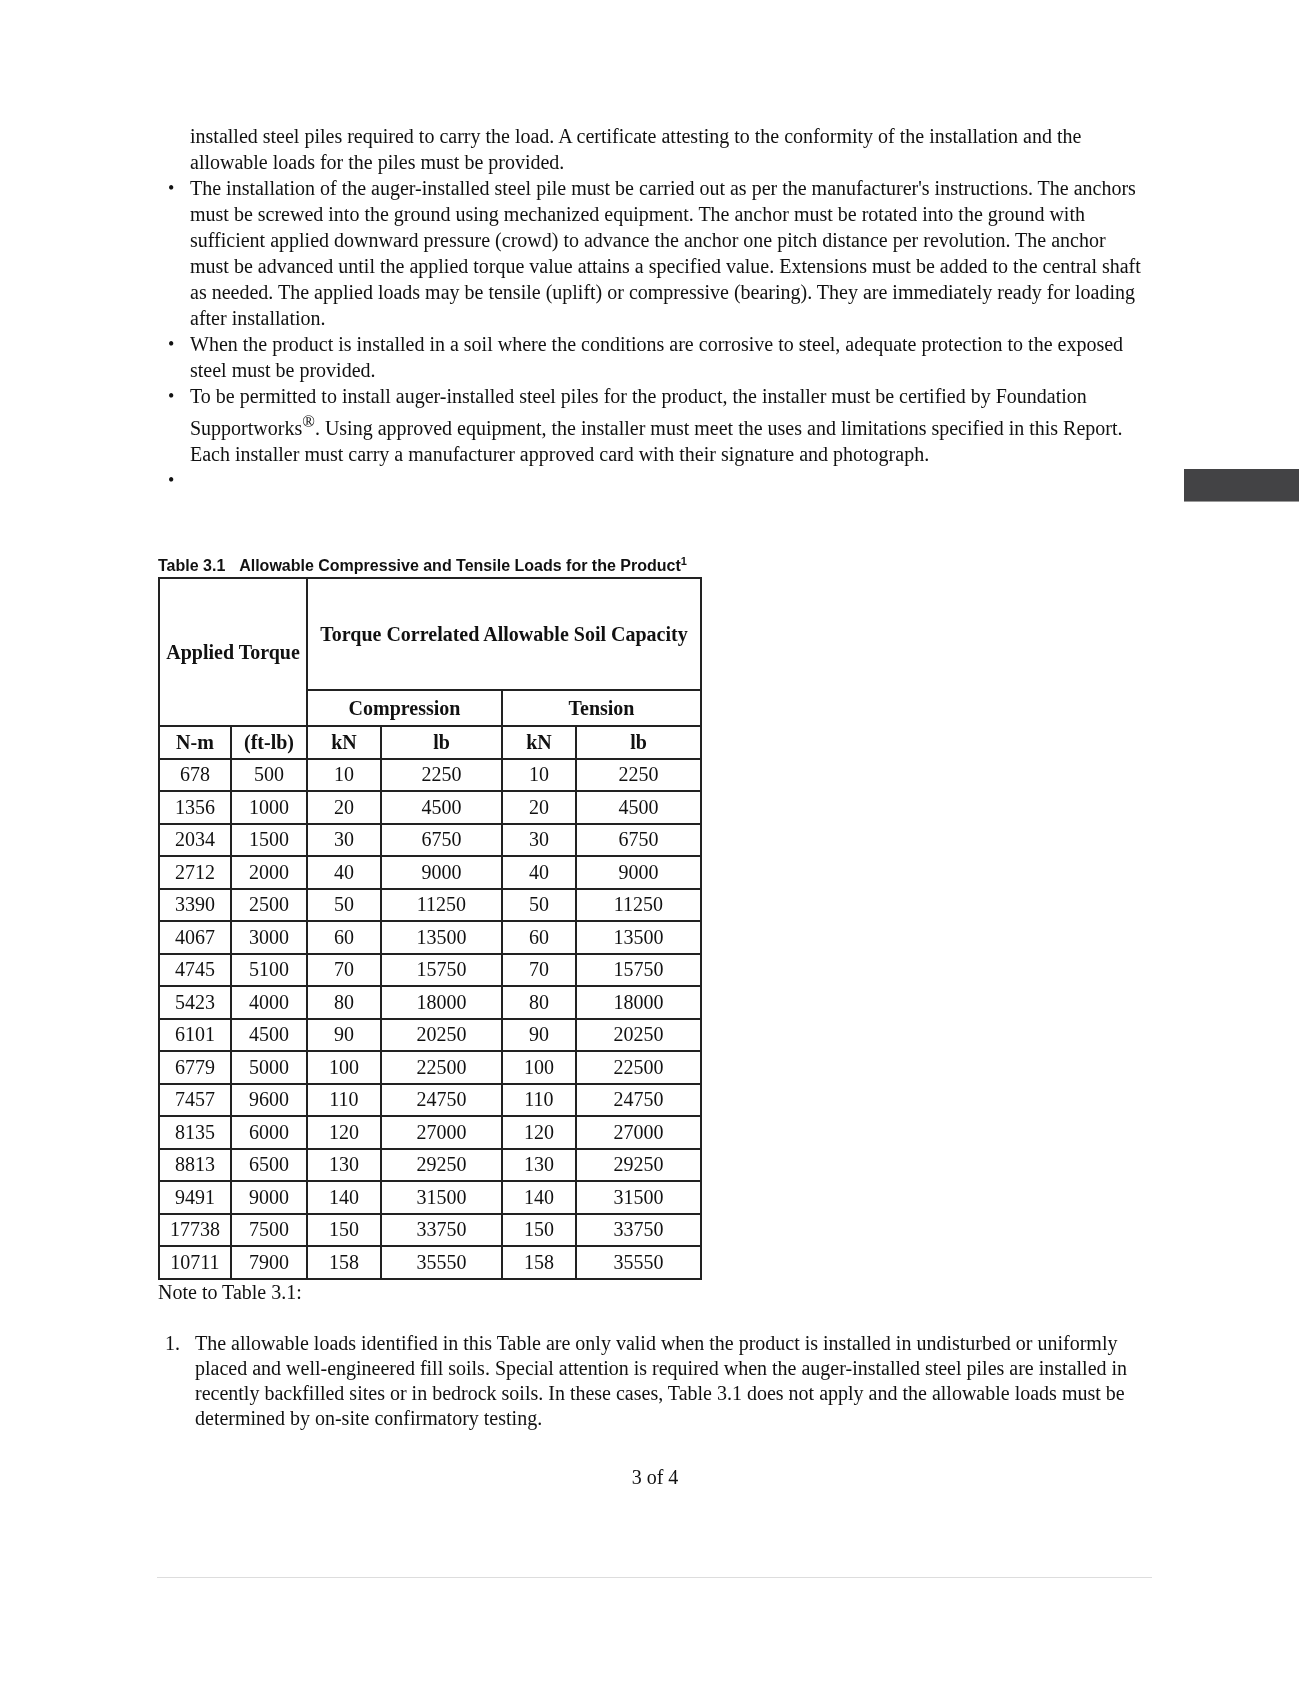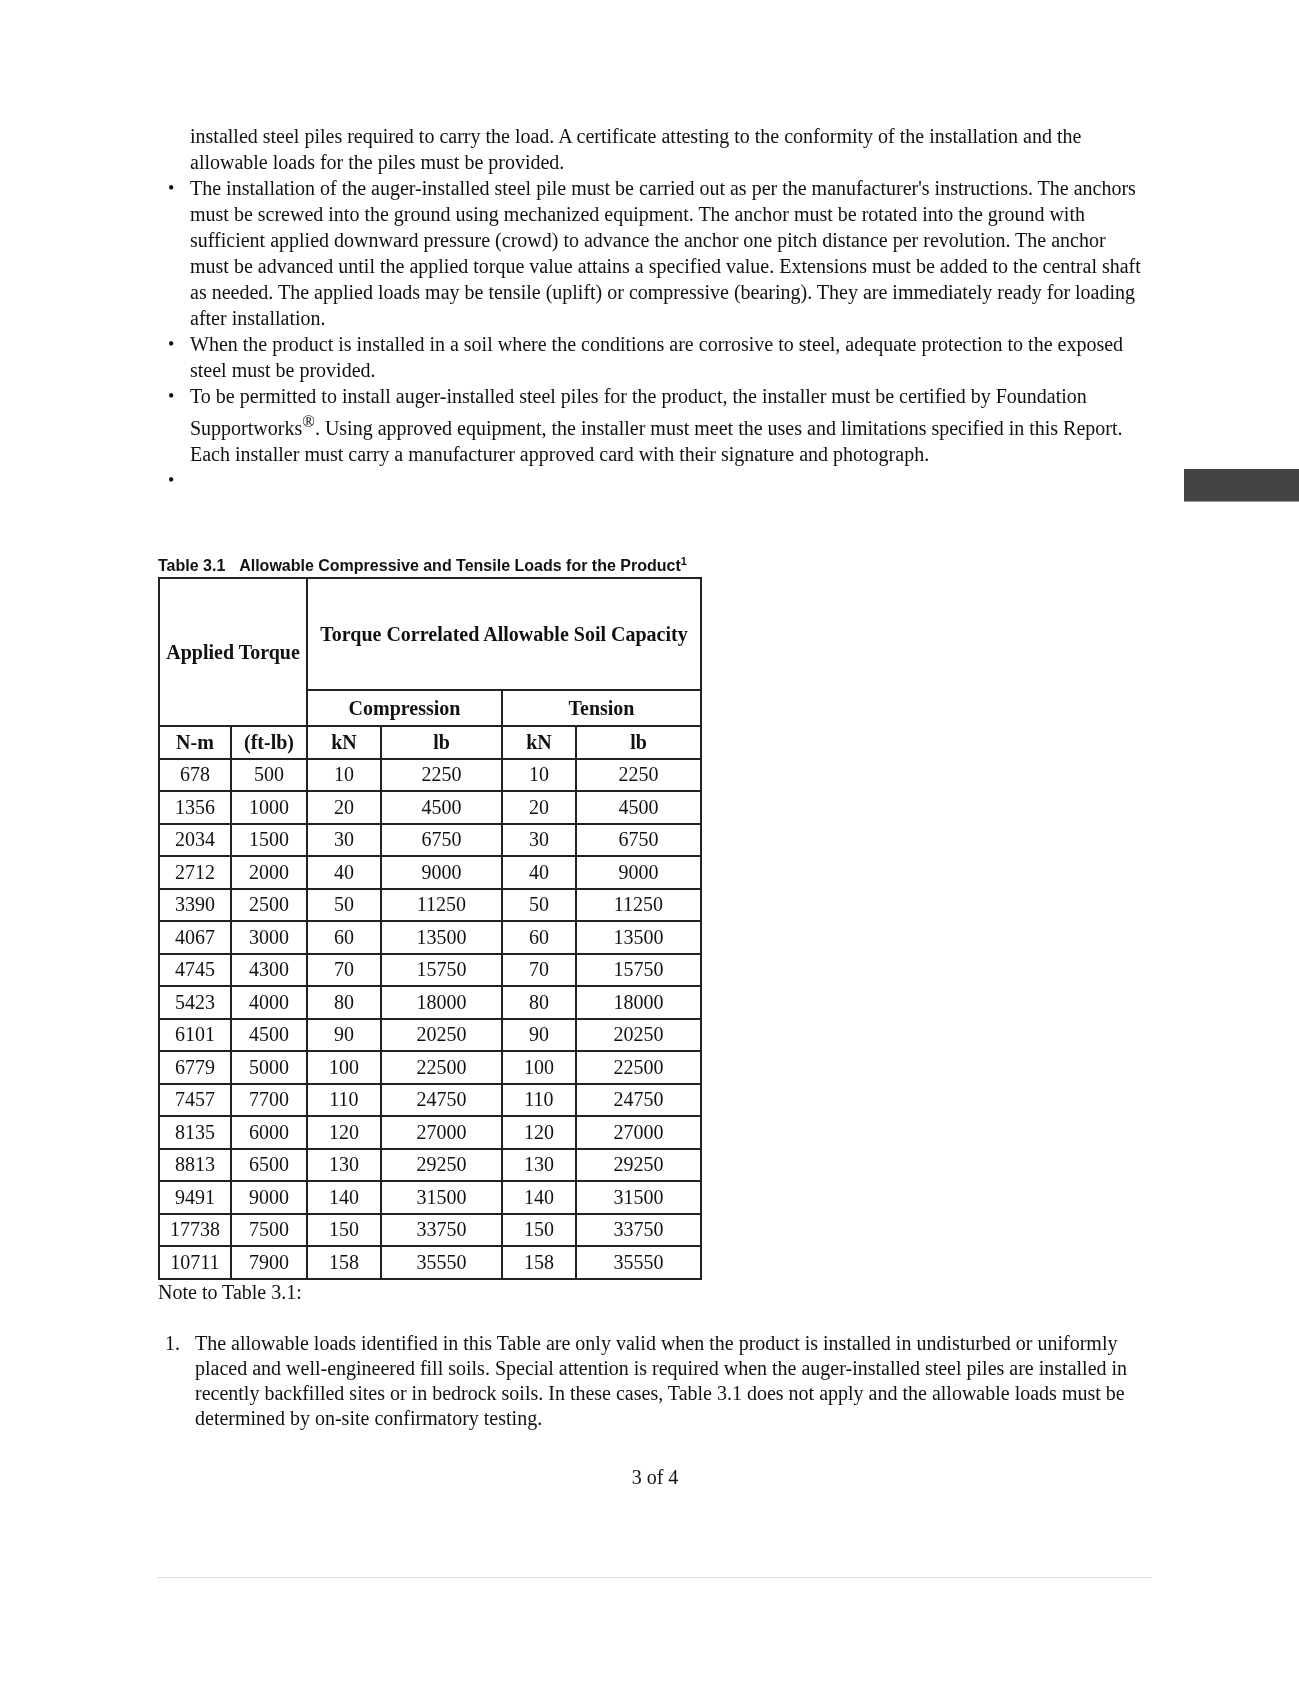--- a/index.html
+++ b/index.html
@@ -226,21 +226,21 @@
         <tr>
           <td>4067</td>
           <td>3000</td>
           <td>60</td>
           <td>13500</td>
           <td>60</td>
           <td>13500</td>
         </tr>
         <tr>
           <td>4745</td>
-          <td>4300</td>
+          <td>5100</td>
           <td>70</td>
           <td>15750</td>
           <td>70</td>
           <td>15750</td>
         </tr>
         <tr>
           <td>5423</td>
           <td>4000</td>
           <td>80</td>
           <td>18000</td>
@@ -258,21 +258,21 @@
         <tr>
           <td>6779</td>
           <td>5000</td>
           <td>100</td>
           <td>22500</td>
           <td>100</td>
           <td>22500</td>
         </tr>
         <tr>
           <td>7457</td>
-          <td>7700</td>
+          <td>9600</td>
           <td>110</td>
           <td>24750</td>
           <td>110</td>
           <td>24750</td>
         </tr>
         <tr>
           <td>8135</td>
           <td>6000</td>
           <td>120</td>
           <td>27000</td>

